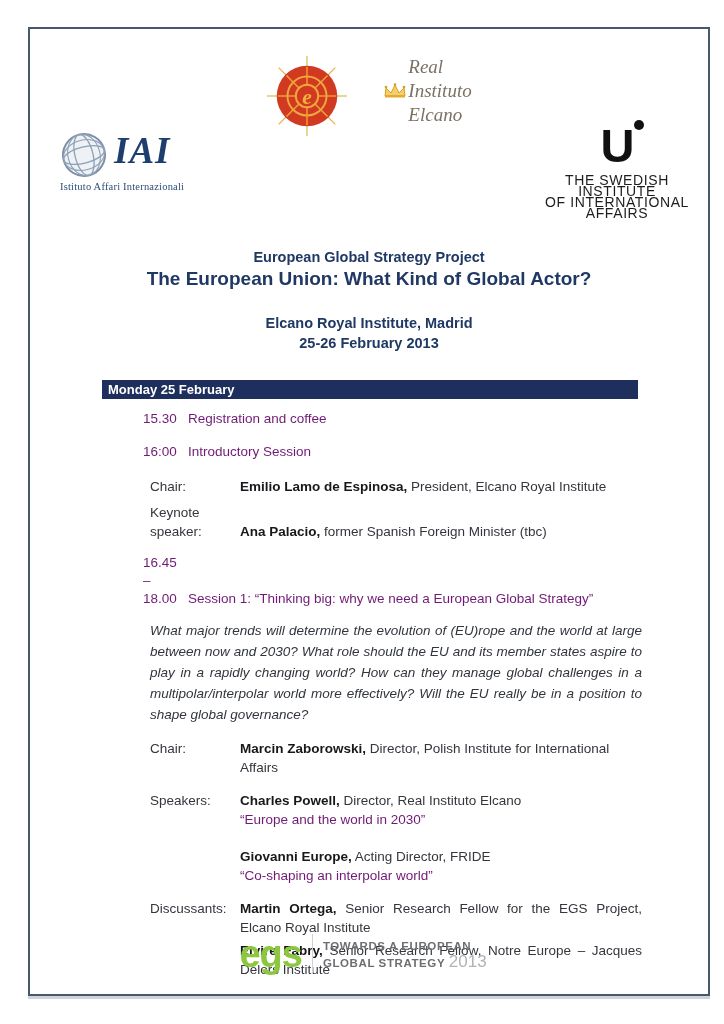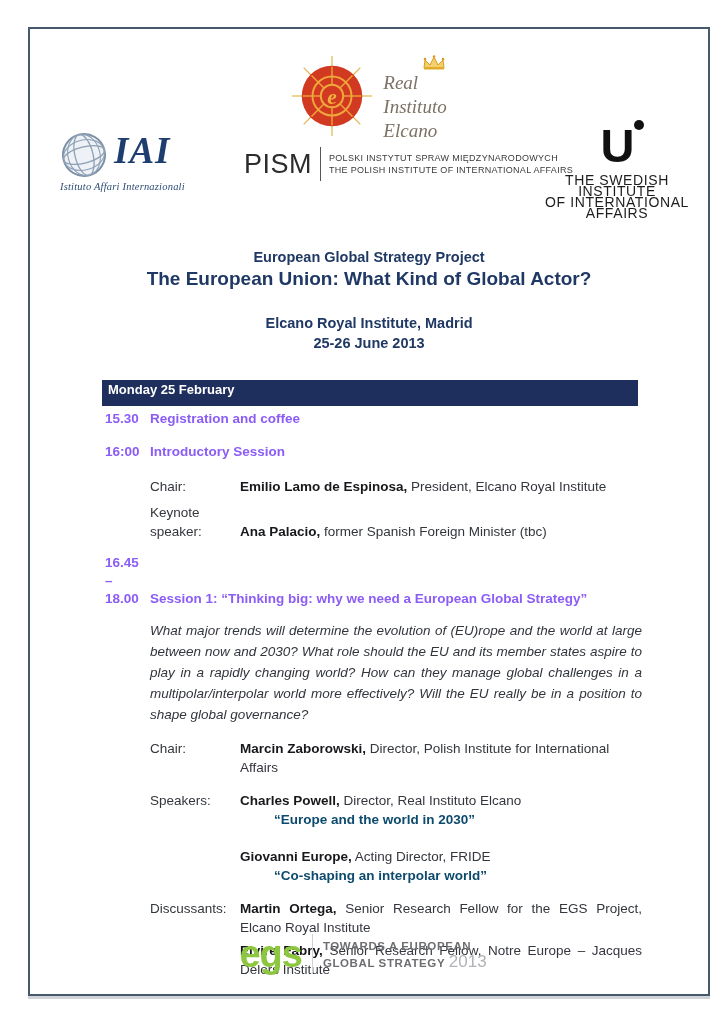--- a/index.html
+++ b/index.html
@@ -8,62 +8,62 @@
     font-family:"Liberation Sans", sans-serif;color:#2f333a;
     -webkit-font-smoothing:antialiased;
   }
   .frame{
     position:absolute;left:28px;top:27px;width:678px;height:965px;
     border:2px solid #47586c;background:#fff;
     box-shadow:0 3px 0 rgba(120,130,140,.35);
   }
   
   .elcano{position:absolute;top:26px;left:0;right:0;display:flex;justify-content:center;align-items:flex-start;gap:10px;}
-  .elcano-right{display:flex;flex-direction:column;align-items:flex-end;}
+  .elcano-right{display:flex;align-items:center;}
   .elcano-crown{margin-left:24px;margin-bottom:1px;}
   .elcano-text{font-family:"Liberation Serif", serif;font-style:italic;color:#7b7164;font-size:19px;line-height:24px;}
   .iai{position:absolute;left:30px;top:102px;width:160px;}
   .iai-top{display:flex;align-items:flex-start;gap:6px;}
   .iai-acronym{font-family:"Liberation Serif", serif;font-style:italic;font-weight:bold;color:#1d3e6e;font-size:37px;line-height:40px;letter-spacing:1px;}
-  .iai-caption{font-family:"Liberation Serif", serif;font-style:italic;color:#2e4d77;font-size:10.5px;margin-top:2px;letter-spacing:.2px;}
+  .iai-caption{font-family:"Liberation Serif", serif;color:#2e4d77;font-size:10.5px;margin-top:2px;letter-spacing:.2px;}
   .pism{position:absolute;left:214px;top:118px;display:flex;align-items:center;gap:8px;}
   .pism-acronym{font-size:27px;color:#2c2c2e;letter-spacing:.5px;font-weight:500;}
   .pism-bar{width:1px;height:34px;background:#55565a;}
   .pism-lines{font-size:9px;color:#3a3a3e;line-height:12px;letter-spacing:.3px;}
   .ui-logo{position:absolute;right:16px;top:94px;width:150px;text-align:center;}
   .ui-glyph{position:relative;display:inline-block;font-size:47px;font-weight:bold;color:#111;line-height:46px;letter-spacing:-1px;}
   .ui-dot{position:absolute;right:-11px;top:-3px;width:10px;height:10px;border-radius:50%;background:#111;}
   .ui-caption{font-size:14px;color:#1d1d1f;line-height:11px;letter-spacing:.6px;margin-top:6px;}
   
   .titles{position:absolute;left:0;right:0;top:219px;text-align:center;color:#1f3864;font-weight:bold;}
   .titles .project{font-size:14.5px;line-height:19px;}
   .titles .main{font-size:19px;line-height:24px;}
   .titles .venue{font-size:14.5px;line-height:20px;margin-top:22px;}
   .titles .dates{font-size:14.5px;line-height:20px;}
   
   .day-bar{
-    position:absolute;left:72px;top:351px;width:530px;height:26px;
+    position:absolute;left:72px;top:351px;width:530px;height:19px;
     background:#1e2f5d;color:#ffffff;font-weight:bold;font-size:13px;
     line-height:19px;padding-left:6px;
   }
   
   .schedule{position:absolute;left:75px;top:381px;width:537px;font-size:13.5px;}
   .s-row{display:grid;grid-template-columns:45px 1fr;}
-  .s-time,.s-title{color:#8b5cf6;font-weight:bold;line-height:18px;}
+  .s-time,.s-title{color:#701a75;font-weight:normal;line-height:18px;margin-left:38px;}
   .people{padding-left:45px;}
   .p-row{display:grid;grid-template-columns:90px 1fr;line-height:19px;}
   .p-label{color:#33363c;}
   .p-val b{color:#17181b;}
   .p-val span{color:#33363c;}
   .justify{text-align:justify;}
   .desc{
     margin-left:45px;margin-top:12px;font-style:italic;text-align:justify;
     color:#31353c;line-height:21px;
   }
-  .talk{font-weight:bold;color:#0c4a6e;margin-left:34px;}
+  .talk{font-weight:normal;color:#701a75;}
   .mt15{margin-top:15px;} .mt16{margin-top:16px;} .mt13{margin-top:13px;}
   .mt14{margin-top:14px;} .mt18{margin-top:18px;} .mt7{margin-top:7px;} .mt4{margin-top:4px;}
   
   .egs{position:absolute;left:0;right:12px;top:905px;display:flex;justify-content:center;align-items:center;gap:10px;}
   .egs-acronym{color:#8dc63f;font-weight:bold;font-size:38px;letter-spacing:-1px;line-height:38px;}
   .egs-bar{width:1px;height:40px;background:#cfd1d2;}
   .egs-text{color:#6d6e71;font-size:11.5px;font-weight:bold;letter-spacing:.6px;line-height:16px;}
   .egs-year{color:#b1b3b6;font-weight:normal;font-size:17px;letter-spacing:0;}
 </style>
 </head>
@@ -123,42 +123,34 @@
           <ellipse cx="24" cy="24" rx="16" ry="21" fill="none" stroke="#8da0b5" stroke-width="1.1"></ellipse>
           <ellipse cx="24" cy="24" rx="21" ry="8" fill="none" stroke="#8da0b5" stroke-width="1.3"></ellipse>
           <ellipse cx="24" cy="24" rx="21" ry="15" fill="none" stroke="#8da0b5" stroke-width="1.1"></ellipse>
         </g>
       </svg>
       <div class="iai-acronym">IAI</div>
     </div>
     <div class="iai-caption">Istituto Affari Internazionali</div>
   </div>
 
-  <div class="pism">
-    <div class="pism-acronym">PISM</div>
-    <div class="pism-bar"></div>
-    <div class="pism-lines">
-      <div>POLSKI INSTYTUT SPRAW MIĘDZYNARODOWYCH</div>
-      <div>THE POLISH INSTITUTE OF INTERNATIONAL AFFAIRS</div>
-    </div>
-  </div>
 
   <div class="ui-logo">
     <span class="ui-glyph"><span>U</span><span class="ui-dot"></span></span>
     <div class="ui-caption">
       <div>THE SWEDISH INSTITUTE</div>
       <div>OF INTERNATIONAL AFFAIRS</div>
     </div>
   </div>
 
   <div class="titles">
     <div class="project">European Global Strategy Project</div>
     <div class="main">The European Union: What Kind of Global Actor?</div>
     <div class="venue">Elcano Royal Institute, Madrid</div>
-    <div class="dates">25-26 June 2013</div>
+    <div class="dates">25-26 February 2013</div>
   </div>
 
   <div class="day-bar">Monday 25 February</div>
 
   <div class="schedule">
 
     <div class="s-row">
       <div class="s-time">15.30</div>
       <div class="s-title">Registration and coffee</div>
     </div>

